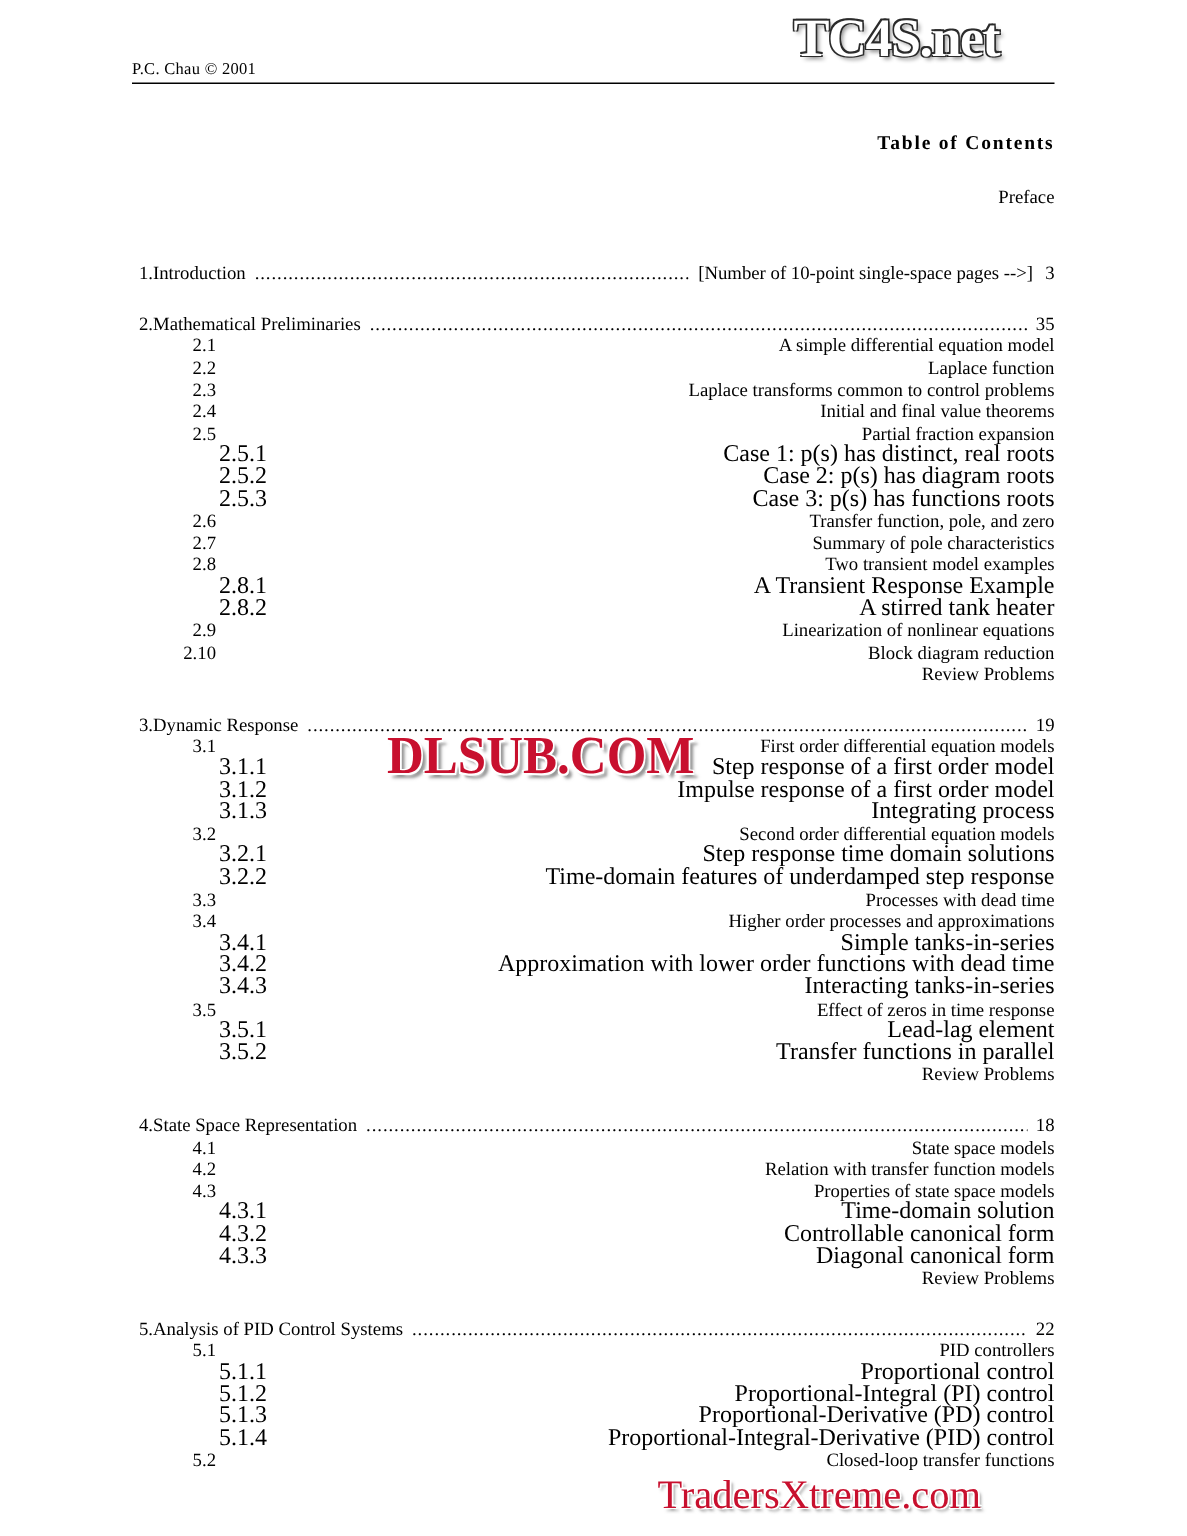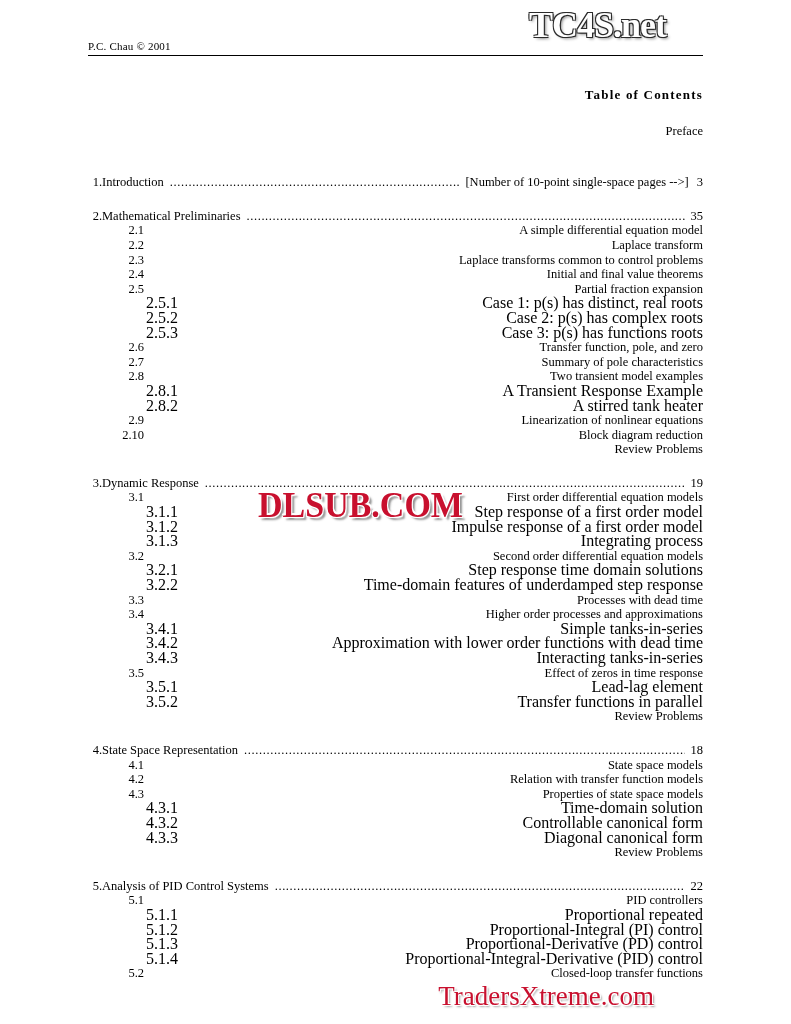--- a/index.html
+++ b/index.html
@@ -224,41 +224,41 @@
             <span class="chap-name">Mathematical Preliminaries</span>
             <span class="dots">........................................................................................................................................................................................................</span>
             <span class="chap-page">35</span>
           </div>
           <div class="sec">
             <span class="num">2.1</span>
             <span class="txt">A simple differential equation model</span>
           </div>
           <div class="sec">
             <span class="num">2.2</span>
-            <span class="txt">Laplace transform</span>
+            <span class="txt">Laplace function</span>
           </div>
           <div class="sec">
             <span class="num">2.3</span>
             <span class="txt">Laplace transforms common to control problems</span>
           </div>
           <div class="sec">
             <span class="num">2.4</span>
             <span class="txt">Initial and final value theorems</span>
           </div>
           <div class="sec">
             <span class="num">2.5</span>
             <span class="txt">Partial fraction expansion</span>
           </div>
           <div class="subsec">
             <span class="num">2.5.1</span>
             <span class="txt">Case 1: p(s) has distinct, real roots</span>
           </div>
           <div class="subsec">
             <span class="num">2.5.2</span>
-            <span class="txt">Case 2: p(s) has complex roots</span>
+            <span class="txt">Case 2: p(s) has diagram roots</span>
           </div>
           <div class="subsec">
             <span class="num">2.5.3</span>
             <span class="txt">Case 3: p(s) has functions roots</span>
           </div>
           <div class="sec">
             <span class="num">2.6</span>
             <span class="txt">Transfer function, pole, and zero</span>
           </div>
           <div class="sec">
@@ -395,21 +395,21 @@
             <span class="chap-name">Analysis of PID Control Systems</span>
             <span class="dots">........................................................................................................................................................................................................</span>
             <span class="chap-page">22</span>
           </div>
           <div class="sec">
             <span class="num">5.1</span>
             <span class="txt">PID controllers</span>
           </div>
           <div class="subsec">
             <span class="num">5.1.1</span>
-            <span class="txt">Proportional repeated</span>
+            <span class="txt">Proportional control</span>
           </div>
           <div class="subsec">
             <span class="num">5.1.2</span>
             <span class="txt">Proportional-Integral (PI) control</span>
           </div>
           <div class="subsec">
             <span class="num">5.1.3</span>
             <span class="txt">Proportional-Derivative (PD) control</span>
           </div>
           <div class="subsec">

